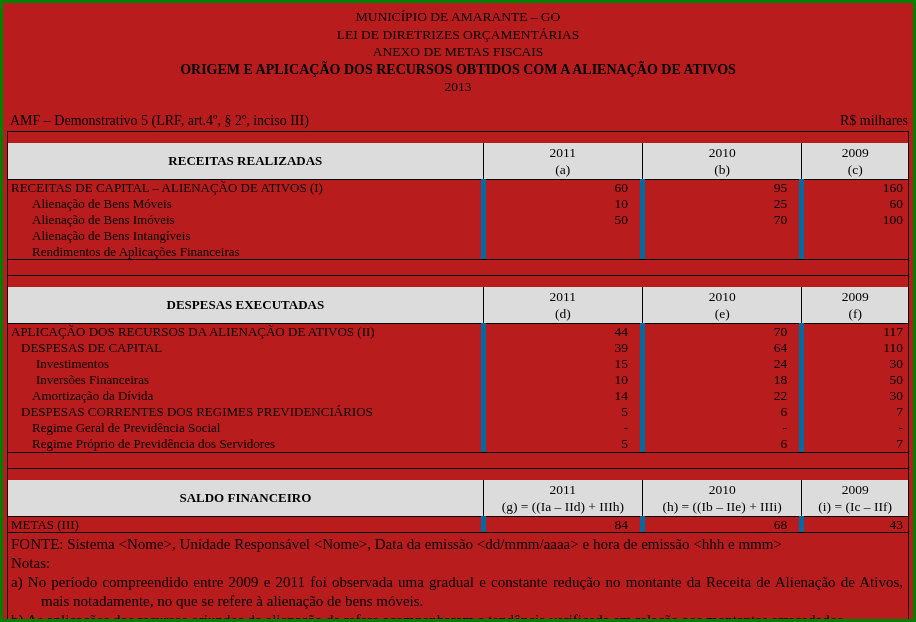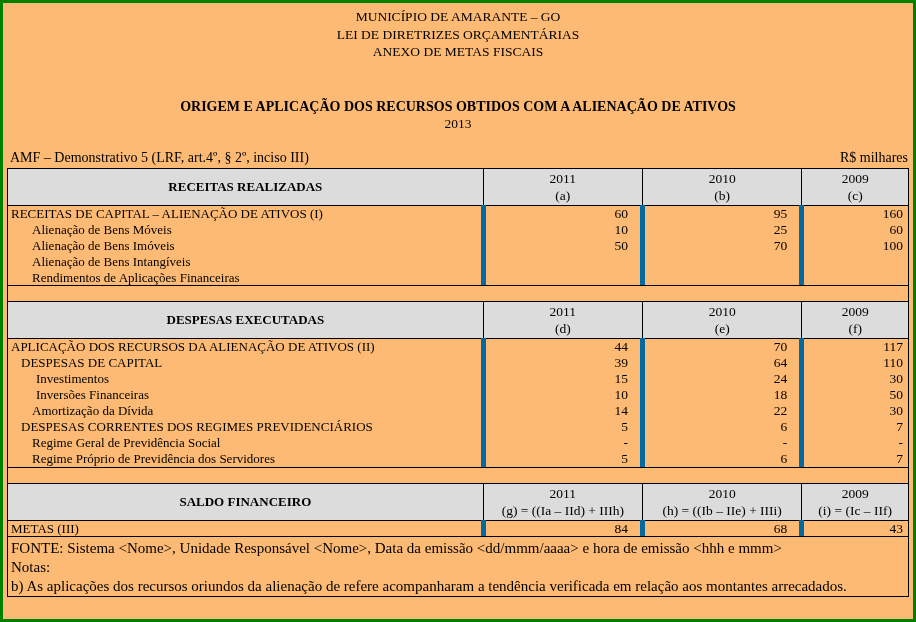--- a/index.html
+++ b/index.html
@@ -1,41 +1,41 @@
 <!DOCTYPE html>
 <html><head>
 <meta charset="utf-8">
 <style>
   * { box-sizing: border-box; margin: 0; padding: 0; }
   body { margin: 0; background: #fff; }
   .sheet {
     position: relative;
     width: 916px; height: 622px;
     border: 3px solid #008000;
-    background: #fdba74;
+    background: #b91c1c;
     color: #000;
     font-family: "Liberation Serif", "DejaVu Serif", serif;
     overflow: hidden;
   }
   
   .doc-header { padding-top: 5px; text-align: center; }
   .doc-header .hline { font-size: 13.5px; line-height: 17.5px; }
-  .doc-header .hline.bold { font-weight: bold; font-size: 14px; margin-top: 37px; }
+  .doc-header .hline.bold { font-weight: bold; font-size: 14px; }
   
   .amf-row {
     display: flex; justify-content: space-between; align-items: flex-end;
     margin: 16px 4px 0 4px;
     padding: 0 1px 1px 3px;
     font-size: 14px; line-height: 18px;
   }
   
   .frame { margin: 0 4px; border: 1px solid #000; }
   .tbl-wrap { border-bottom: 1px solid #000; }
   .tbl-wrap.with-top { border-top: 1px solid #000; }
-  table { width: 100%; border-collapse: collapse; border: hidden; table-layout: fixed; }
+  table { width: 100%; border-collapse: collapse; border: hidden; table-layout: fixed; margin-top: 11px; }
   col.c-desc { width: 52.8%; }
   col.c-a { width: 17.7%; }
   col.c-b { width: 17.7%; }
   col.c-c { width: 11.8%; }
   thead th {
     background: #dcdcdc;
     border: 1px solid #000;
     font-weight: normal;
     padding: 1px 0;
     vertical-align: middle;
@@ -258,16 +258,17 @@
                 <td class="num">68</td>
                 <td class="num c-last">43</td>
               </tr>
             </tbody>
           </table>
         </div>
       </div>
 
     <div class="fonte">FONTE: Sistema &lt;Nome&gt;, Unidade Responsável &lt;Nome&gt;, Data da emissão &lt;dd/mmm/aaaa&gt; e hora de emissão &lt;hhh e mmm&gt;</div>
     <div class="notas-label">Notas:</div>
+    <div class="note">a) No período compreendido entre 2009 e 2011 foi observada uma gradual e constante redução no montante da Receita de Alienação de Ativos, mais notadamente, no que se refere à alienação de bens móveis.</div>
     <div class="note">b) As aplicações dos recursos oriundos da alienação de refere acompanharam a tendência verificada em relação aos montantes arrecadados.</div>
   </div>
 
 </div>
 
 </body></html>

